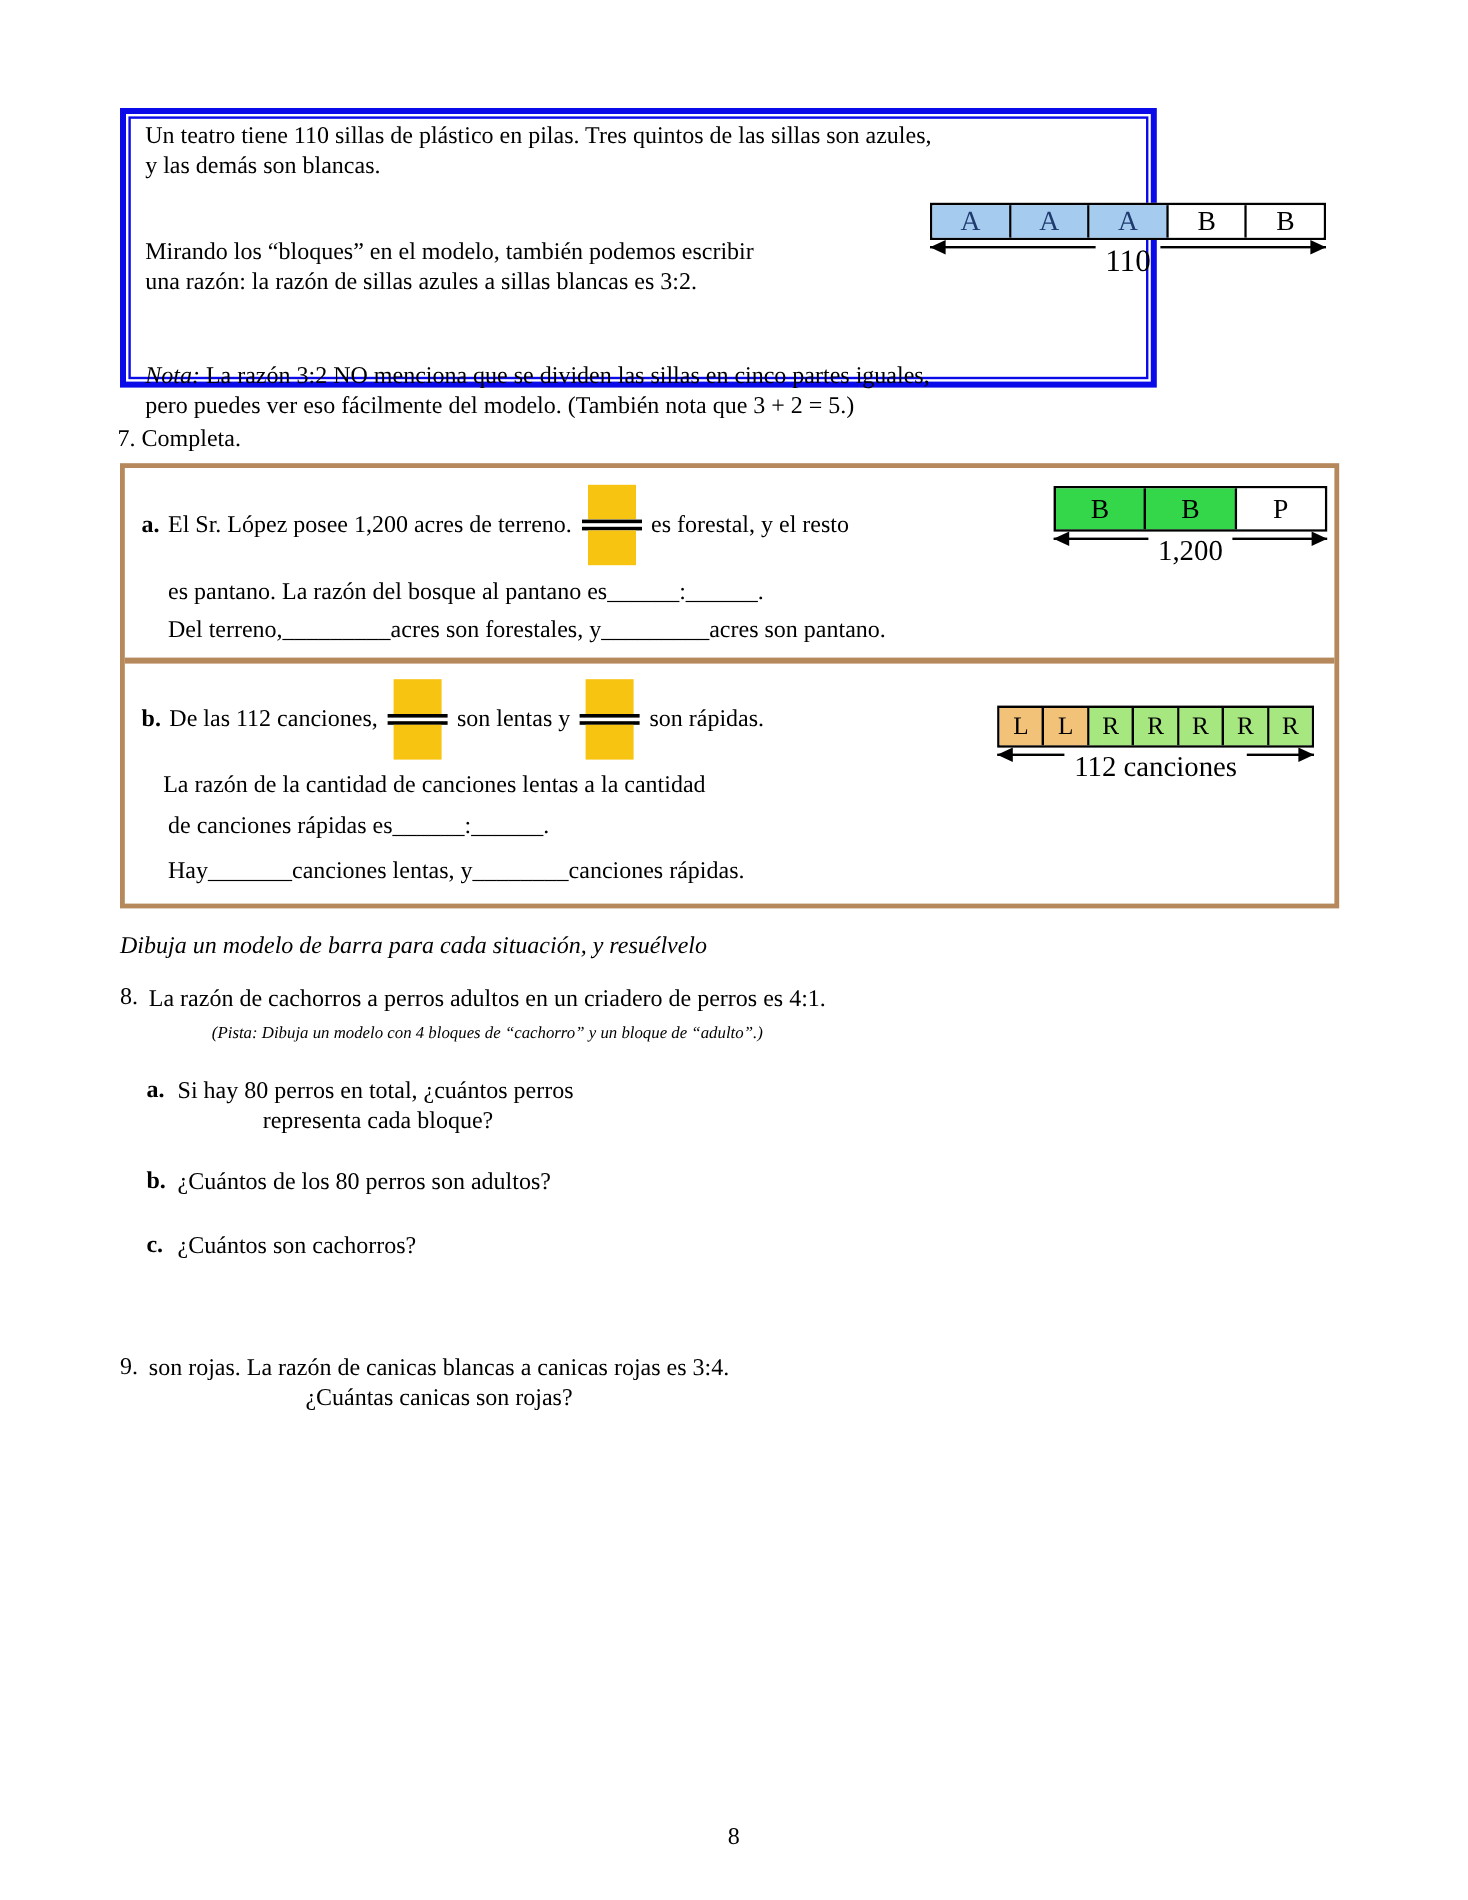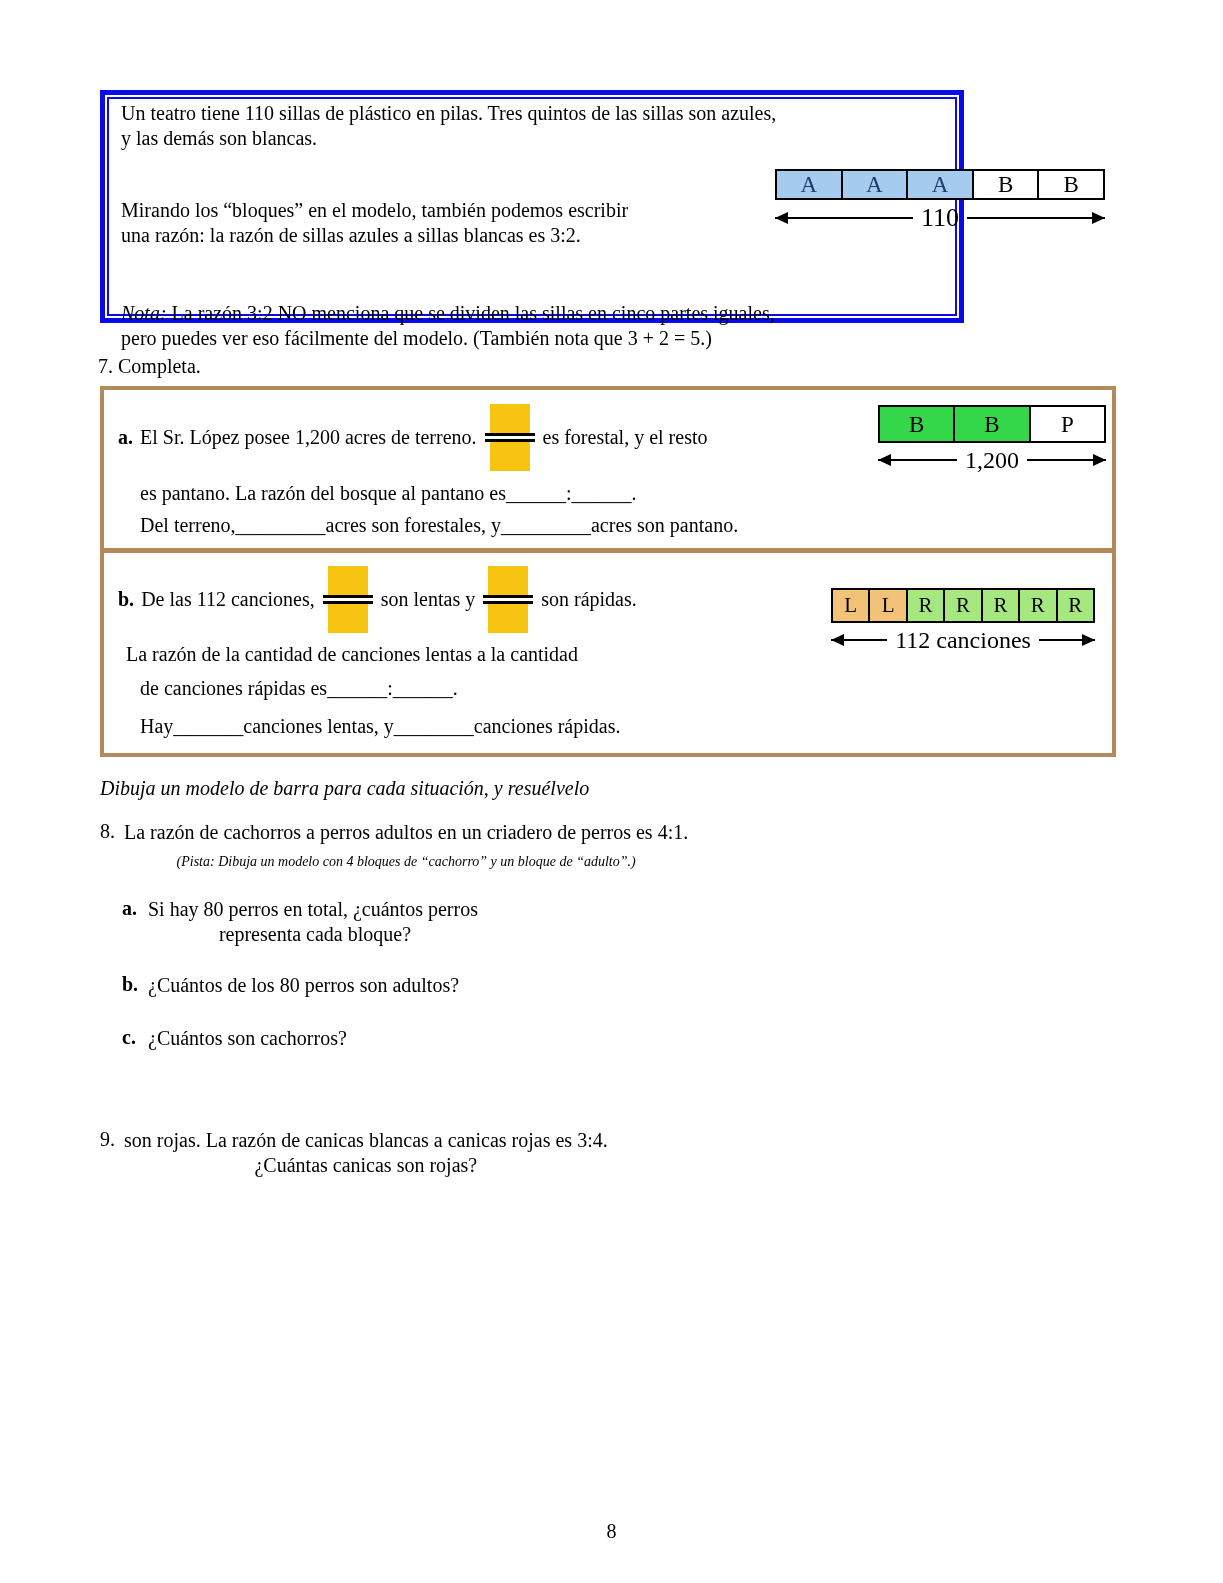--- a/index.html
+++ b/index.html
@@ -21,21 +21,21 @@
   }
   .ex-p { position:absolute; left:16px; line-height:25px; white-space:nowrap; }
 
   
   .bar { display:flex; border:2px solid #000; background:#fff; }
   .bar .cell {
     flex:1; display:flex; align-items:center; justify-content:center;
     border-right:2px solid #000; font-size:23px; line-height:1;
   }
   .bar .cell:last-child { border-right:none; }
-  .span-arrow { display:flex; align-items:center; gap:8px; margin-top:5px; }
+  .span-arrow { display:flex; align-items:flex-start; gap:8px; margin-top:5px; }
   .span-arrow .lbl { white-space:nowrap; line-height:1; }
   .arr { flex:1; height:2px; background:#000; position:relative; }
   .arr.left::before {
     content:""; position:absolute; left:0; top:-5px;
     border-right:13px solid #000; border-top:6px solid transparent; border-bottom:6px solid transparent;
   }
   .arr.right::after {
     content:""; position:absolute; right:0; top:-5px;
     border-left:13px solid #000; border-top:6px solid transparent; border-bottom:6px solid transparent;
   }
@@ -155,21 +155,21 @@
         <span class="fbox" style="background: rgb(248, 196, 18);"></span>
       </span>
       <span>son lentas y</span>
       <span class="frac">
         <span class="fbox" style="background: rgb(248, 196, 18);"></span>
         <span class="fbar"></span>
         <span class="fbox" style="background: rgb(248, 196, 18);"></span>
       </span>
       <span>son rápidas.</span>
     </div>
-    <div class="q7-line" style="left:22px; top:90px;">La razón de la cantidad de canciones lentas a la cantidad</div>
+    <div class="q7-line" style="left:32px; top:90px;">La razón de la cantidad de canciones lentas a la cantidad</div>
     <div class="q7-line" style="left:36px; top:124px;">de canciones rápidas es______:______.</div>
     <div class="q7-line" style="left:36px; top:162px;">Hay_______canciones lentas, y________canciones rápidas.</div>
 
     <div class="model-pos" style="left:727px; top:35px; width:264px;">
       <div class="bar" style="height:35px;">
         <div class="cell" style="font-size: 21px; background: rgb(242, 194, 121); color: rgb(0, 0, 0);">L</div>
         <div class="cell" style="font-size: 21px; background: rgb(242, 194, 121); color: rgb(0, 0, 0);">L</div>
         <div class="cell" style="font-size: 21px; background: rgb(166, 232, 127); color: rgb(0, 0, 0);">R</div>
         <div class="cell" style="font-size: 21px; background: rgb(166, 232, 127); color: rgb(0, 0, 0);">R</div>
         <div class="cell" style="font-size: 21px; background: rgb(166, 232, 127); color: rgb(0, 0, 0);">R</div>

